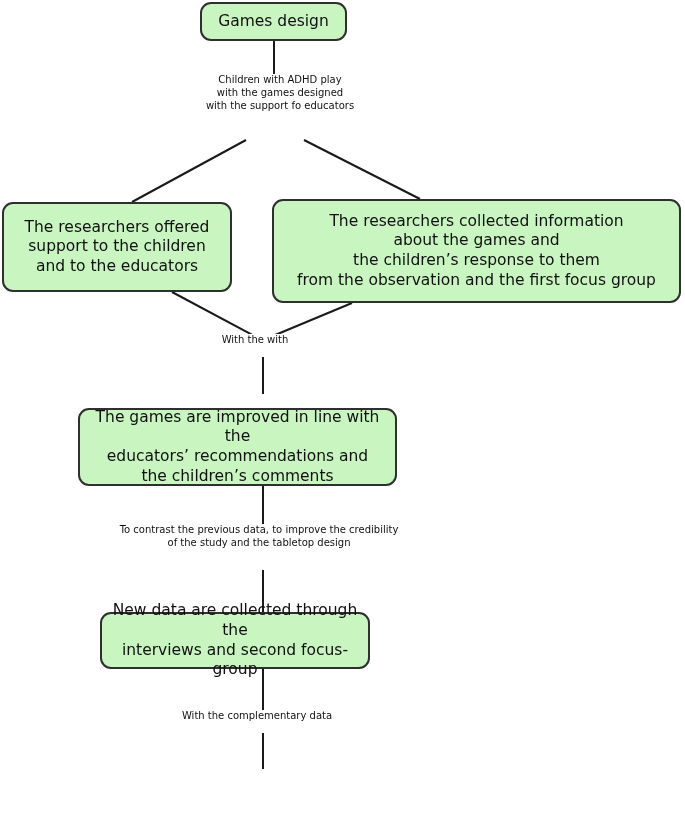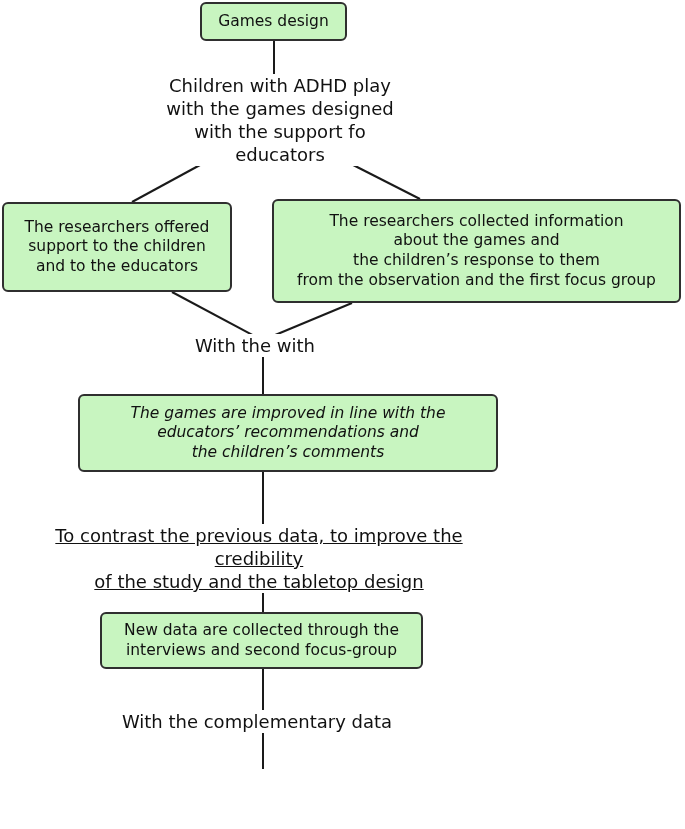--- a/index.html
+++ b/index.html
@@ -24,51 +24,51 @@
     left: 0;
     top: 0;
     width: 685px;
     height: 829px;
   }
   .node {
     position: absolute;
     box-sizing: border-box;
     background: #c8f5c0;
     border: 2px solid #2f2f2f;
-    border-radius: 6px;
+    border-radius: 11px;
     display: flex;
     align-items: center;
     justify-content: center;
     text-align: center;
     font-size: 15.5px;
     line-height: 1.26;
     color: #111111;
     white-space: pre-line;
     padding: 4px 10px;
   }
   .edge-label {
     position: absolute;
     text-align: center;
-    font-size: 18px;
+    font-size: 10px;
     line-height: 1.28;
     color: #111111;
     white-space: pre-line;
     background: #ffffff;
   }
   
   #node-games-design   { left: 200px; top: 2px;   width: 147px; height: 39px; }
   #node-researchers-support { left: 2px;   top: 202px; width: 230px; height: 90px; }
   #node-researchers-collected { left: 272px; top: 199px; width: 409px; height: 104px; }
-  #node-games-improved { left: 78px;  top: 394px; width: 420px; height: 78px; font-style: italic; }
-  #node-new-data       { left: 100px; top: 612px; width: 323px; height: 57px; }
+  #node-games-improved { left: 78px;  top: 408px; width: 319px; height: 78px; }
+  #node-new-data       { left: 100px; top: 612px; width: 270px; height: 57px; }
   #node-game-model     { left: 124px; top: 769px; width: 281px; height: 56px; }
   
   #label-children-play { left: 148px; top: 74px;  width: 264px; }
   #label-with-the-data { left: 179px; top: 334px; width: 152px; }
-  #label-to-contrast   { left: 11px;  top: 524px; width: 496px; text-decoration: underline; }
+  #label-to-contrast   { left: 11px;  top: 524px; width: 496px; }
   #label-complementary { left: 121px; top: 710px; width: 272px; }
 </style>
 </head>
 <body>
 
 <div id="diagram">
 
   <svg id="connectors" viewBox="0 0 685 829" xmlns="http://www.w3.org/2000/svg">
     <g stroke="#1a1a1a" stroke-width="2" fill="none" stroke-linecap="butt">
 

